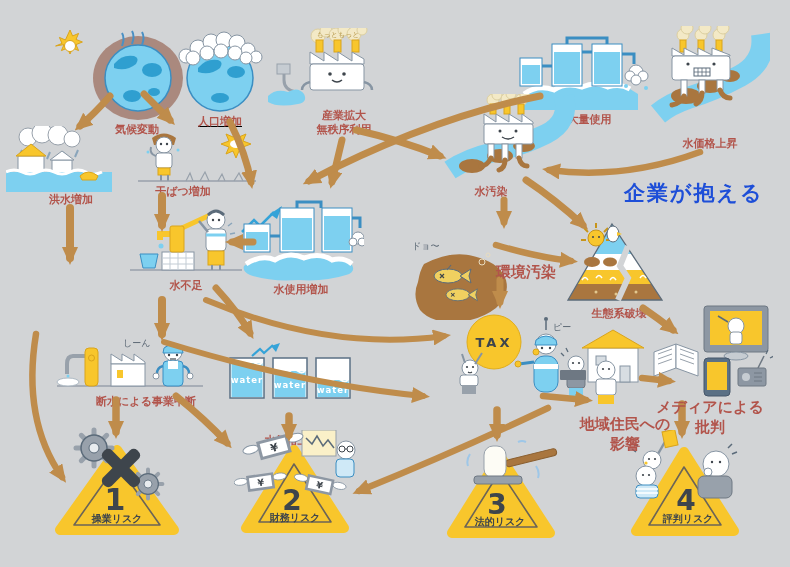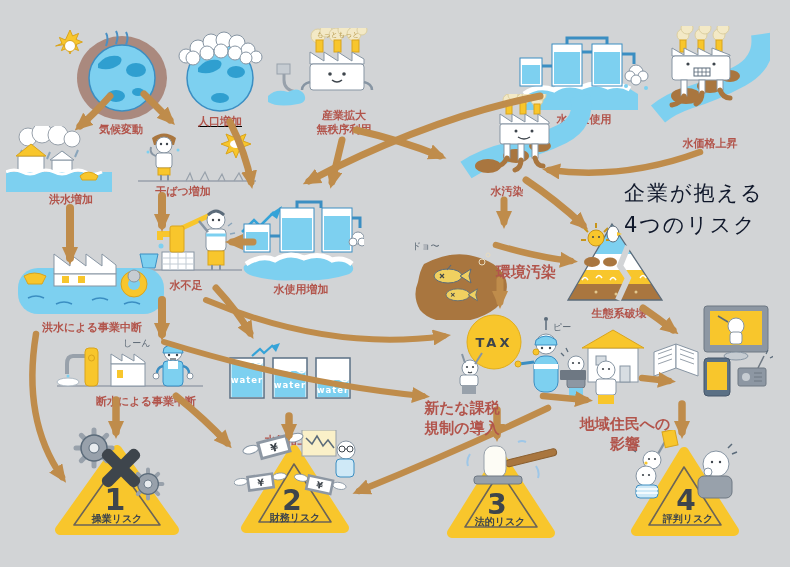--- a/index.html
+++ b/index.html
@@ -4,21 +4,21 @@
 <style>
   html,body{margin:0;padding:0;background:#b9bbbe;}
   #stage{position:relative;width:790px;height:567px;background:#d2d4d6;overflow:hidden;
          font-family:"DejaVu Sans",sans-serif;}
   .node{position:absolute;display:flex;flex-direction:column;align-items:center;z-index:2;}
   .nlabel{color:#b2544b;font-size:11px;font-weight:bold;line-height:1.3;text-align:center;
           white-space:nowrap;margin-top:1px;}
   .abslabel{position:absolute;color:#b2544b;font-weight:bold;font-size:15px;line-height:1.35;
             text-align:center;z-index:4;white-space:nowrap;}
   #arrows{position:absolute;left:0;top:0;z-index:3;pointer-events:none;}
-  #title{position:absolute;left:624px;top:178px;color:#0f172a;font-size:21px;font-weight:normal;
+  #title{position:absolute;left:624px;top:178px;color:#1d4ed8;font-size:21px;font-weight:bold;
          letter-spacing:2px;line-height:1.5;z-index:4;white-space:nowrap;}
   svg text{font-family:"DejaVu Sans",sans-serif;}
   .sfx{fill:#566370;font-size:9px;}
 </style>
 </head>
 <body>
 
 <div id="stage">
 
   <svg id="arrows" width="790" height="567">
@@ -54,31 +54,30 @@
       <path d="M497 410 L497 435" stroke-width="7.5" marker-end="url(#ah)"></path>
       <path d="M543 396 L586 400" stroke-width="6.5" marker-end="url(#ah)"></path>
       <path d="M643 308 Q659 319 673 330" stroke-width="7" marker-end="url(#ah)"></path>
       <path d="M642 378 L669 381" stroke-width="6.5" marker-end="url(#ah)"></path>
       <path d="M682 404 L682 432" stroke-width="7.5" marker-end="url(#ah)"></path>
     </g>
   </svg>
 
   <div id="title">
     <div>企業が抱える</div>
-    <div>4つのリスク</div>
   </div>
 
   <div class="node" style="left:52px;top:28px;">
     <svg width="36" height="36">
       <path d="M18 2l2.6 6 6-2.6-2.6 6 6.4 2.6-6.4 2.6 2.6 6-6-2.6-2.6 6-2.6-6-6 2.6 2.6-6L3.6 18l6.4-2.6-2.6-6 6 2.6z" fill="#f8c62c" stroke="#d9a41d"></path>
       <circle cx="18" cy="18" r="5.5" fill="#fff" stroke="#d9a41d"></circle>
     </svg>
   </div>
 
-  <div class="node" style="left:66px;top:28px;">
+  <div class="node" style="left:82px;top:28px;">
     <svg width="110" height="94">
       <ellipse cx="56" cy="50" rx="45" ry="42" fill="#a07668" opacity="0.8"></ellipse>
       <circle cx="56" cy="50" r="33" fill="#7dd0f0" stroke="#3b8ec2" stroke-width="1.5"></circle>
       <path d="M32 36q8-10 20-8 6 2 2 8-10 8-22 4z" fill="#2f9fd0"></path>
       <ellipse cx="70" cy="42" rx="10" ry="7" fill="#2f9fd0"></ellipse>
       <ellipse cx="50" cy="68" rx="9" ry="6" fill="#2f9fd0"></ellipse>
       <ellipse cx="72" cy="64" rx="6" ry="4" fill="#2f9fd0"></ellipse>
       <path d="M40 18q3-8 0-13M50 16q3-8 0-13M60 17q3-8 0-13" stroke="#4a90c4" fill="none" stroke-width="2"></path>
     </svg>
     <div class="nlabel">気候変動</div>
@@ -279,21 +278,21 @@
         <circle cx="120" cy="44" r="6"></circle>
           <circle cx="115" cy="48" r="4"></circle>
           <circle cx="124" cy="48" r="4"></circle>
       </g>
       <path d="M6 72q16-12 30-5 14-9 30-2 16-7 28 1 12-3 20 5 4 7-6 10-22 7-48 5-28 2-48-5-8-4-6-9z" fill="#7dd0f0"></path>
       <path d="M8 70q16-10 29-4 14-9 29-2 16-6 28 2 12-3 20 4" stroke="#fff" stroke-width="5" fill="none"></path>
     </svg>
     <div class="nlabel">水使用増加</div>
   </div>
 
-  <div class="node" style="left:452px;top:94px;">
+  <div class="node" style="left:436px;top:94px;">
     <svg width="146" height="90">
       <path d="M128 2q6 26-18 38-24 12-52 18-26 6-44 18" stroke="#7dd0f0" stroke-width="20" fill="none"></path>
       <ellipse cx="36" cy="72" rx="13" ry="7" fill="#a9763f"></ellipse>
       <ellipse cx="64" cy="62" rx="13" ry="7" fill="#a9763f"></ellipse>
       <ellipse cx="88" cy="52" rx="11" ry="6" fill="#a9763f"></ellipse>
       <g fill="#f3e9c6" stroke="#dccfa0">
         <circle cx="57" cy="6" r="6"></circle>
           <circle cx="61" cy="1" r="5"></circle>
         <circle cx="71" cy="5" r="6"></circle>
           <circle cx="75" cy="0" r="5"></circle>
@@ -309,35 +308,20 @@
         <circle cx="80" cy="37" r="1.5" fill="#3e454c"></circle>
       <path d="M66 43q6 4 12 0" stroke="#3e454c" stroke-width="1.4" fill="none"></path>
       <rect x="52" y="50" width="6" height="14" fill="#fff" stroke="#8795a3"></rect>
       <rect x="66" y="50" width="6" height="16" fill="#fff" stroke="#8795a3"></rect>
       <rect x="80" y="50" width="6" height="14" fill="#fff" stroke="#8795a3"></rect>
       <path d="M55 64q-4 8-10 8M69 66q0 8-6 10M83 64q2 8 8 8" stroke="#a9763f" stroke-width="5" fill="none" stroke-linecap="round"></path>
     </svg>
     <div class="nlabel" style="transform:translateX(-18px);">水汚染</div>
   </div>
 
-  <div class="node" style="left:16px;top:240px;">
-    <svg width="152" height="80">
-      <rect x="2" y="28" width="146" height="46" rx="20" fill="#7dd0f0"></rect>
-      <path d="M38 34V14L54 26V14L70 26V14L86 26V14L100 25V34Z" fill="#fff" stroke="#8795a3"></path>
-      <rect x="38" y="34" width="62" height="12" fill="#fff" stroke="#8795a3"></rect>
-      <rect x="46" y="36" width="7" height="7" fill="#f8c62c"></rect>
-      <rect x="62" y="36" width="7" height="7" fill="#f8c62c"></rect>
-      <path d="M8 36q10-6 22 0l-4 8h-14z" fill="#f8c62c" stroke="#d9a41d"></path>
-      <circle cx="118" cy="44" r="13" fill="#f8c62c" stroke="#d9a41d"></circle>
-      <circle cx="118" cy="44" r="6" fill="#7dd0f0"></circle>
-      <circle cx="118" cy="36" r="6" fill="#c6ccd2" stroke="#8795a3"></circle>
-      <path d="M12 58q8-4 16 0M40 64q8-4 16 0M76 60q8-4 16 0M108 64q8-4 16 0" stroke="#3b8ec2" stroke-width="1.5" fill="none"></path>
-    </svg>
-    <div class="nlabel">洪水による事業中断</div>
-  </div>
 
   <div class="node" style="left:408px;top:238px;">
     <svg width="102" height="82">
       <text x="4" y="11" class="sfx">ドョ〜</text>
       <path d="M16 26q30-16 56-6 20 6 26 22 4 16-10 28-18 14-44 14-22 0-32-12-8-14-2-28 2-12 6-18z" fill="#a9763f"></path>
       <g transform="translate(26,30)">
         <ellipse cx="14" cy="8" rx="14" ry="7" fill="#f0d060" stroke="#5b6b7a"></ellipse>
         <path d="M26 8l11-7-2 7 2 7z" fill="#f0d060" stroke="#5b6b7a"></path>
         <path d="M6 6l4 4M10 6l-4 4" stroke="#3e454c" stroke-width="1.2"></path>
         <path d="M13 2l4-5" stroke="#5b6b7a" stroke-width="1.2"></path>
@@ -458,24 +442,20 @@
         <circle cx="96" cy="38" r="1.2" fill="#3e454c"></circle>
           <circle cx="104" cy="38" r="1.2" fill="#3e454c"></circle>
         <circle cx="90" cy="42" r="3" fill="#f8c62c" stroke="#d9a41d"></circle>
         <rect x="88" y="46" width="24" height="36" rx="10" fill="#7dd0f0" stroke="#3b8ec2"></rect>
         <rect x="88" y="54" width="24" height="5" fill="#fff"></rect>
         <path d="M88 52l-15 2" stroke="#3b8ec2" stroke-width="3"></path>
         <circle cx="72" cy="54" r="3" fill="#f8c62c" stroke="#d9a41d"></circle>
       </g>
     </svg>
   </div>
-  <div class="abslabel" style="left:406px;top:398px;width:112px;">
-    <div>新たな課税</div>
-    <div>規制の導入</div>
-  </div>
 
   <div class="node" style="left:558px;top:324px;">
     <svg width="107" height="88">
       <rect x="30" y="24" width="50" height="34" fill="#fff" stroke="#8795a3"></rect>
       <path d="M24 24l31-18 31 18z" fill="#f8c62c" stroke="#d9a41d"></path>
       <rect x="62" y="42" width="10" height="16" fill="#d7dde2" stroke="#8795a3"></rect>
       <rect x="38" y="32" width="10" height="9" fill="#d7dde2" stroke="#8795a3"></rect>
       <g>
         <circle cx="18" cy="40" r="8" fill="#fff" stroke="#8795a3"></circle>
         <circle cx="15" cy="39" r="1.1" fill="#3e454c"></circle>
@@ -519,20 +499,24 @@
         <rect x="61" y="58" width="20" height="28" fill="#f8c62c"></rect>
       </g>
       <g>
         <path d="M112 64l6-12" stroke="#6e7883" stroke-width="1.5"></path>
         <rect x="92" y="64" width="28" height="18" rx="2" fill="#8d97a3" stroke="#6e7883"></rect>
         <circle cx="100" cy="73" r="4" fill="#c6ccd2"></circle>
         <path d="M108 69h8M108 73h8M108 77h8" stroke="#6e7883" stroke-width="1"></path>
         <path d="M120 50l2-4M124 54l4-2" stroke="#5b6b7a" stroke-width="1.2"></path>
       </g>
     </svg>
+  </div>
+  <div class="abslabel" style="left:655px;top:397px;width:110px;">
+    <div>メディアによる</div>
+    <div>批判</div>
   </div>
 
   <div class="node" style="left:50px;top:426px;">
     <svg width="135" height="112">
       <polygon points="67,24 10,104 124,104" fill="#f8c62c" stroke="#f8c62c" stroke-width="10" stroke-linejoin="round"></polygon>
       <polygon points="67,38 24,99 110,99" fill="none" stroke="#6b6457" stroke-width="1.6" stroke-linejoin="round"></polygon>
       <g>
         <g transform="translate(44,22)">
           <path d="M0 -18V-11M12.7 -12.7L7.8 -7.8M18 0H11M12.7 12.7L7.8 7.8M0 18V11M-12.7 12.7L-7.8 7.8M-18 0H-11M-12.7 -12.7L-7.8 -7.8" stroke="#98a1ab" stroke-width="5" stroke-linecap="round"></path>
           <circle r="13" fill="#98a1ab" stroke="#5b6b7a" stroke-width="1.5"></circle>

